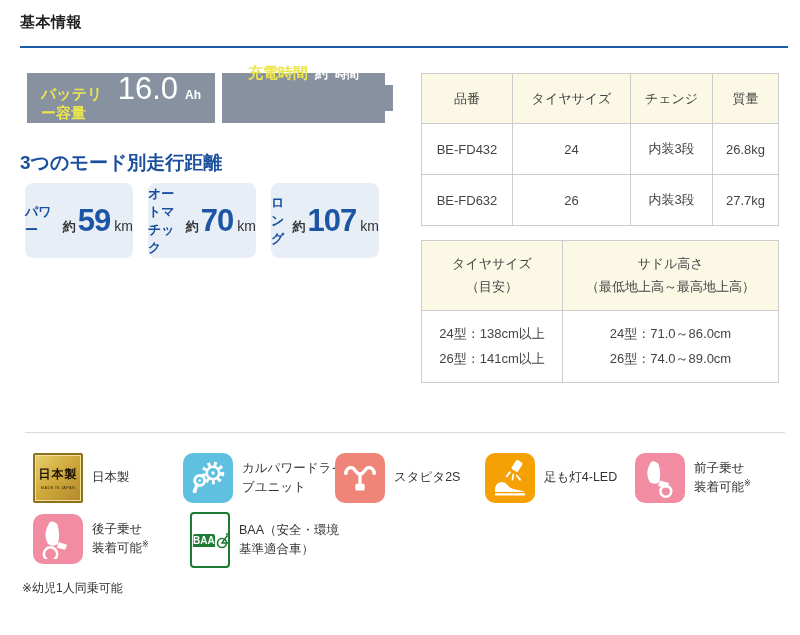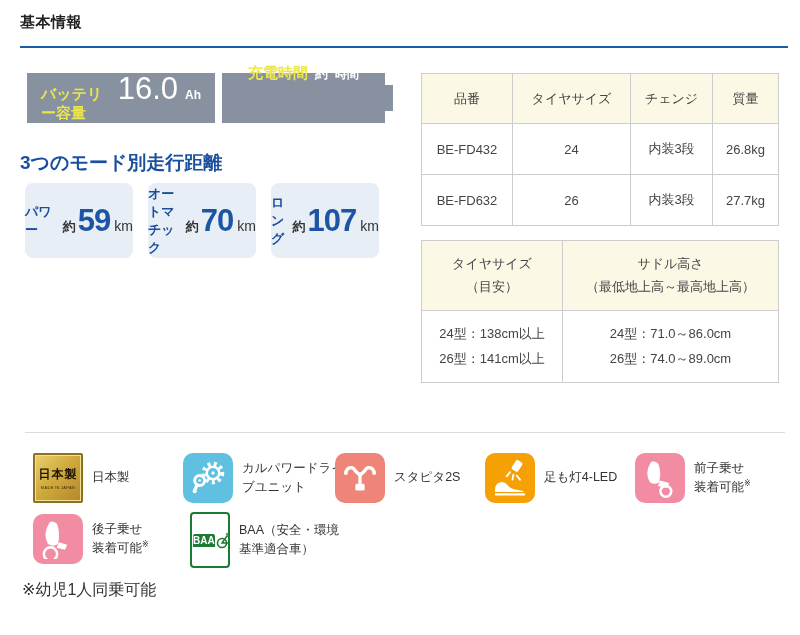--- a/index.html
+++ b/index.html
@@ -69,21 +69,21 @@
 
   
   .ic-baa { width:40px; height:56px; border:2px solid #1c7a33; border-radius:4px; background:#fff;
             display:flex; flex-direction:row; align-items:center; padding:1px; overflow:hidden; }
   .baa-top { width:100%; background:#1c7a33; color:#fff; font-weight:bold; font-size:10px;
              text-align:center; line-height:13px; border-radius:2px 2px 0 0; }
   .baa-band { width:90%; height:3px; background:#1c7a33; margin-top:1px; }
   .baa-bike { flex:1; display:flex; align-items:center; justify-content:center; }
   .baa-line { width:80%; height:2px; background:#1c7a33; margin-bottom:2px; }
 
-  .footnote { position:absolute; left:22px; top:580px; font-size:16px; color:#333; }
+  .footnote { position:absolute; left:22px; top:580px; font-size:12px; color:#333; }
 </style>
 </head>
 <body>
 
 <div id="stage">
 
   <div class="page-title">基本情報</div>
   <div class="title-rule"></div>
 
   <div class="badges">

